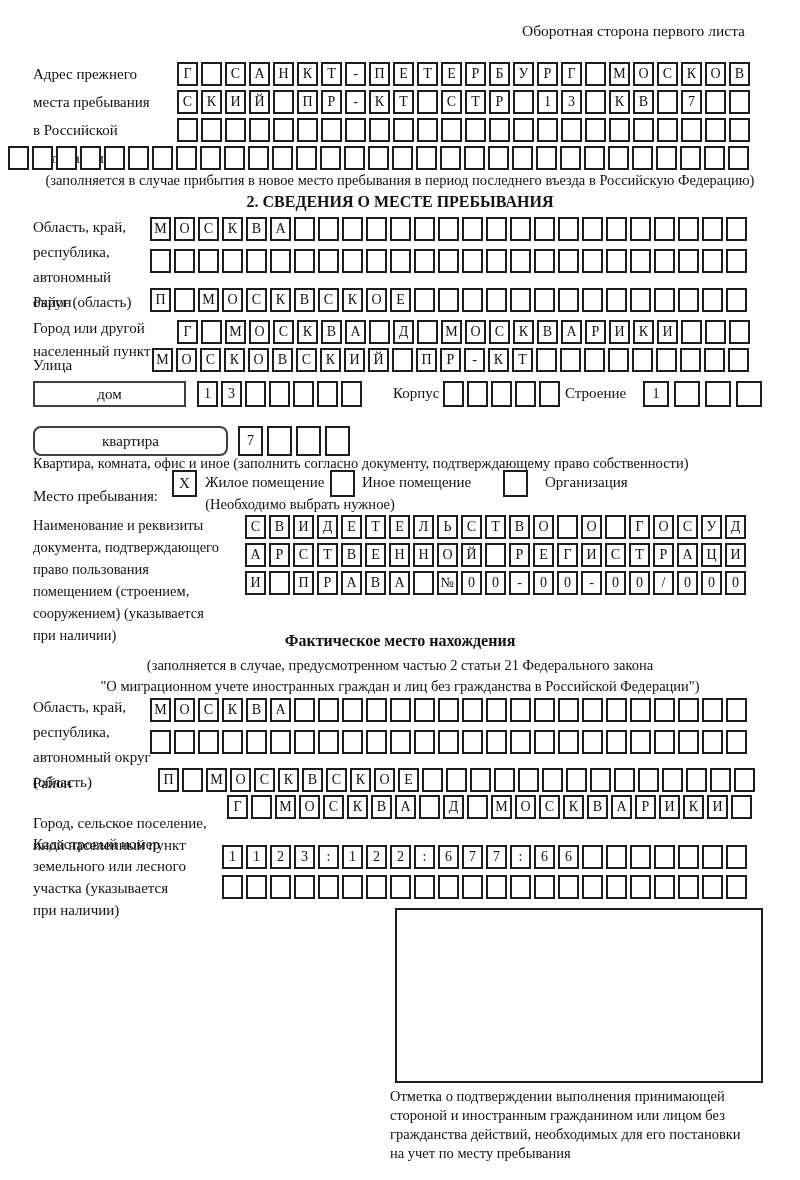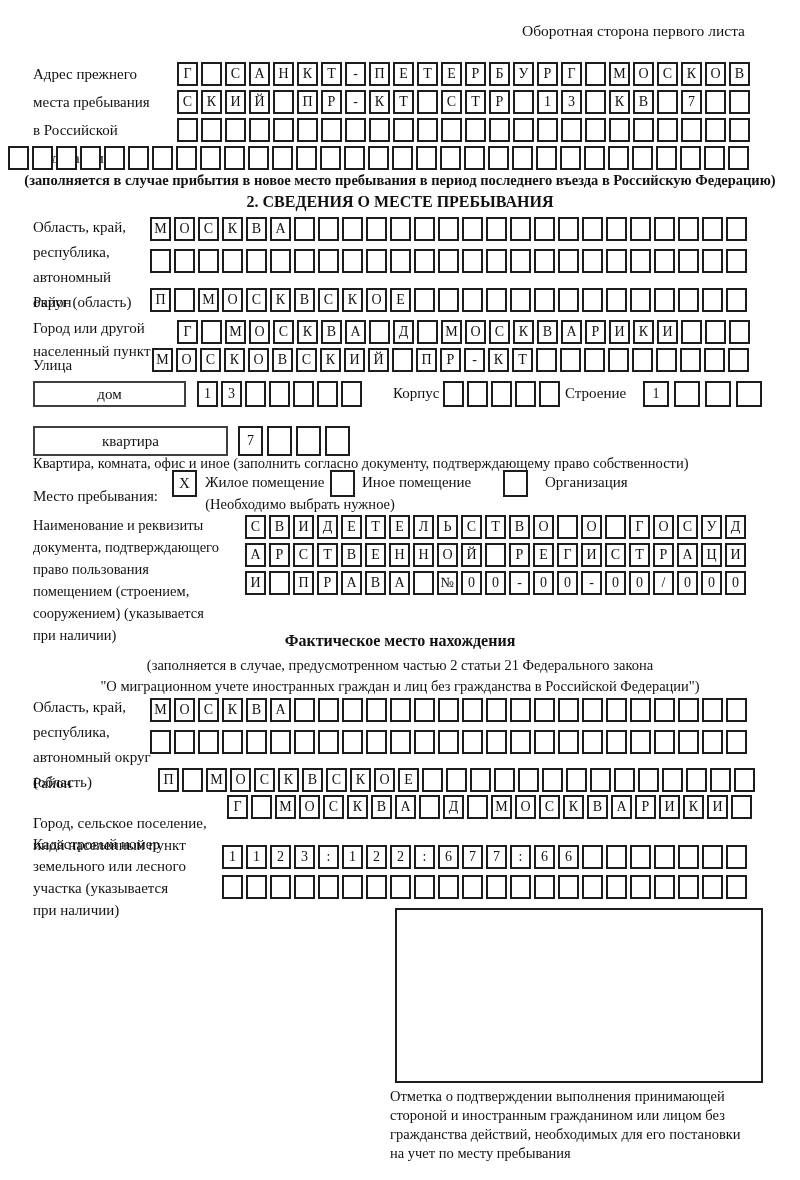--- a/index.html
+++ b/index.html
@@ -148,21 +148,21 @@
       <span class="cell">&nbsp;</span>
       <span class="cell">&nbsp;</span>
       <span class="cell">&nbsp;</span>
       <span class="cell">&nbsp;</span>
       <span class="cell">&nbsp;</span>
       <span class="cell">&nbsp;</span>
       <span class="cell">&nbsp;</span>
       <span class="cell">&nbsp;</span>
       <span class="cell">&nbsp;</span>
     </div>
-  <div class="note center" style="top:172px;font-weight:bold;">(заполняется в случае прибытия в новое место пребывания в период последнего въезда в Российскую Федерацию)</div>
+  <div class="note center" style="top:172px;">(заполняется в случае прибытия в новое место пребывания в период последнего въезда в Российскую Федерацию)</div>
 
   <div class="title center" style="top:193px;">2. СВЕДЕНИЯ О МЕСТЕ ПРЕБЫВАНИЯ</div>
 
   <div class="lbl" style="left:33px;top:215px;">Область, край,
 республика,
 автономный
 округ (область)</div>
   <div class="cellrow" style="left:150px;top:217px;">
       <span class="cell">М</span>
       <span class="cell">О</span>
@@ -326,21 +326,21 @@
       <span class="cell">&nbsp;</span>
     </div>
   <div class="note" style="left:565px;top:385px;font-size:15px;">Строение</div>
   <div class="cellrow wide" style="left:643px;top:381px;">
       <span class="cell">1</span>
       <span class="cell">&nbsp;</span>
       <span class="cell">&nbsp;</span>
       <span class="cell">&nbsp;</span>
     </div>
 
-  <div class="widebox" style="left:33px;top:426px;width:195px;height:30px;">
+  <div class="widebox" style="left:33px;top:426px;width:195px;height:30px;border-radius:8px;">
       <span>квартира</span>
     </div>
   <div class="cellrow big" style="left:238px;top:426px;">
       <span class="cell">7</span>
       <span class="cell">&nbsp;</span>
       <span class="cell">&nbsp;</span>
       <span class="cell">&nbsp;</span>
     </div>
   <div class="note" style="left:33px;top:455px;">Квартира, комната, офис и иное (заполнить согласно документу, подтверждающему право собственности)</div>
 

